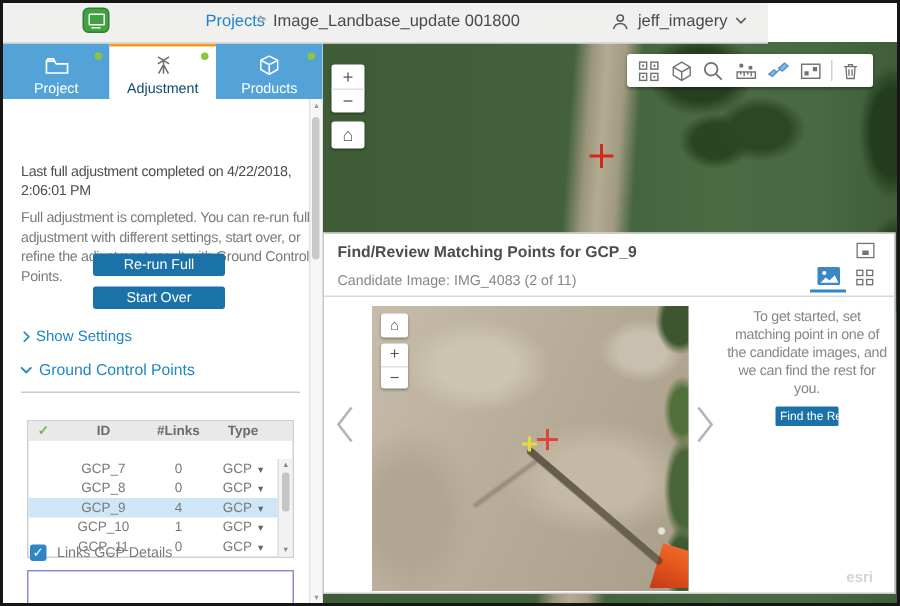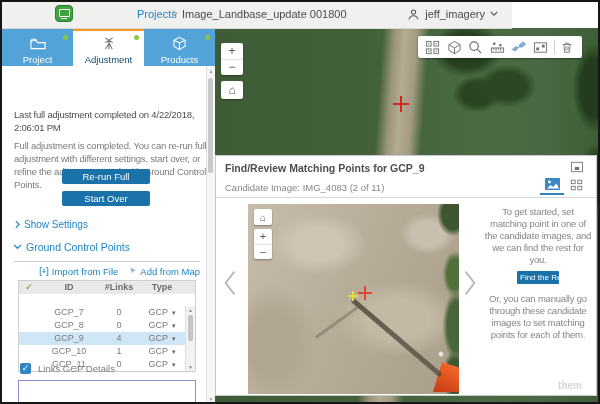--- a/index.html
+++ b/index.html
@@ -217,35 +217,20 @@
     </div>
 
     <div class="linkrow gcp-head">
       <svg width="9" height="6" viewBox="0 0 10 7" fill="none" stroke="#1f86c5" stroke-width="1.4">
           <path d="M1 1l4 4 4-4"></path>
         </svg>
       <span>Ground Control Points</span>
     </div>
     <div class="divider"></div>
 
-    <div class="gcp-actions">
-      <span class="act">
-        <svg width="10" height="11" viewBox="0 0 16 16" fill="none" stroke="#1f86c5" stroke-width="1.4">
-          <path d="M4.5 1.5H2v13h2.5M11.5 1.5H14v13h-2.5"></path>
-            <path d="M8 3v6.5M5.5 7L8 9.8 10.5 7"></path>
-          </svg>
-        <span>Import from File</span>
-      </span>
-      <span class="act">
-        <svg width="9" height="11" viewBox="0 0 16 16">
-          <path d="M4 1l3.5 11 1.8-4.6L14 5.8z" fill="#9ab3cf"></path>
-          </svg>
-        <span>Add from Map</span>
-      </span>
-    </div>
 
     <div class="gcp-table">
       <div class="t-head">
         <span class="c-check">✓</span>
         <span class="c-id">ID</span>
         <span class="c-links">#Links</span>
         <span class="c-type">Type</span>
       </div>
       <div class="t-rows">
         <div class="t-row">
@@ -434,20 +419,19 @@
 
     <span class="nav-chev right">
       <svg width="14" height="28" viewBox="0 0 16 30" fill="none" stroke="#b5b5b5" stroke-width="2">
           <polyline points="3,2 13,15 3,28"></polyline>
         </svg>
     </span>
 
     <div class="mp-side">
       <span class="p1">To get started, set matching point in one of the candidate images, and we can find the rest for you.</span>
       <button class="find-btn">Find the Rest</button>
-      <div class="p2">Or, you can manually go through these candidate images to set matching points for each of them.</div>
-    </div>
-
-    <span class="watermark">them</span>
+    </div>
+
+    <span class="watermark">esri</span>
   </div>
 
   <div class="frame"></div>
 </div>
 
 </body></html>

